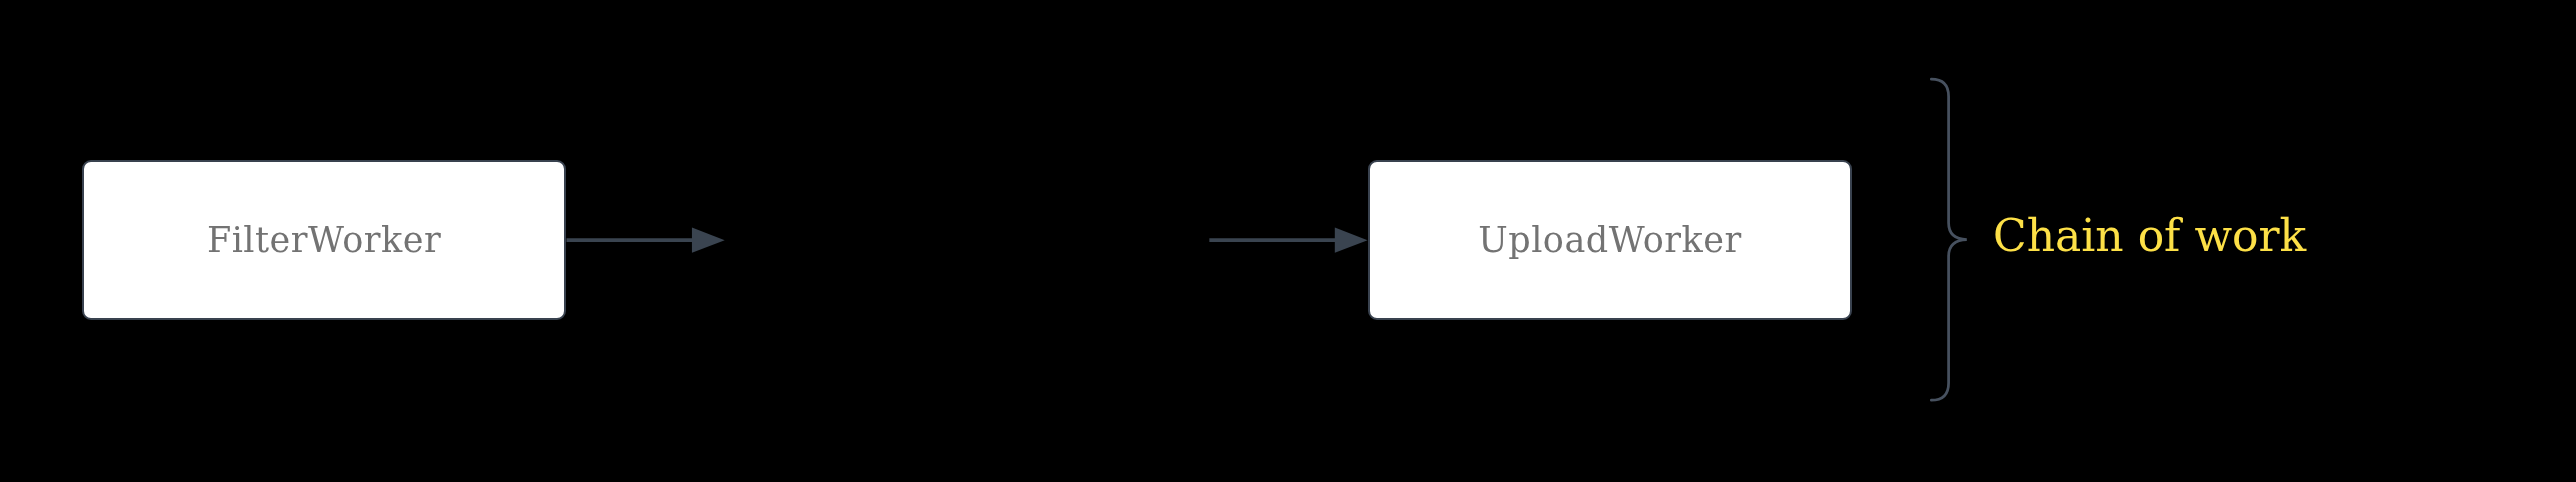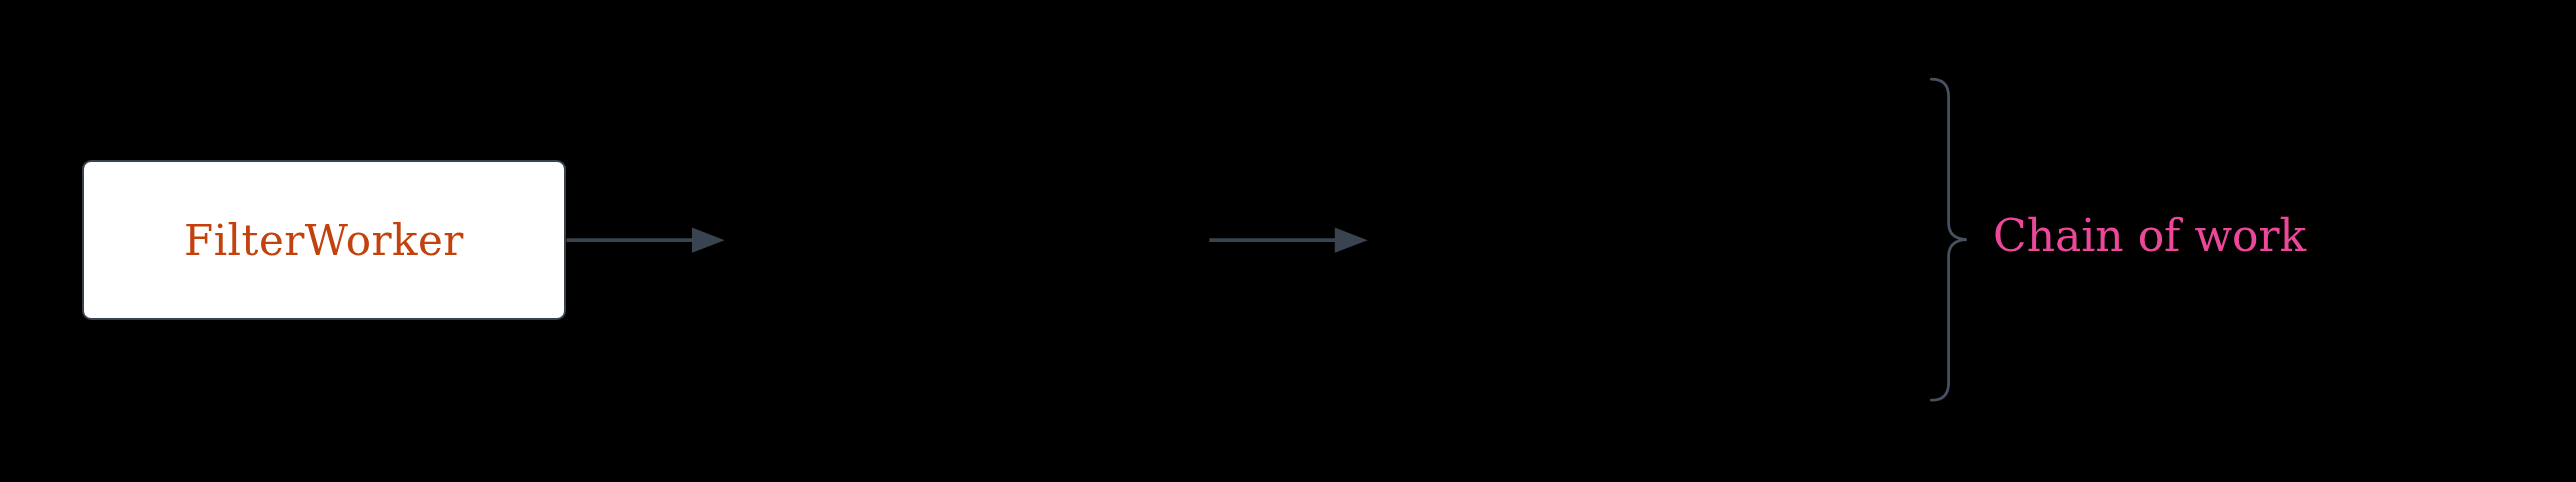--- a/index.html
+++ b/index.html
@@ -22,43 +22,43 @@
     height: 160px;
     box-sizing: border-box;
     background: #ffffff;
     border: 2.3px solid #39424f;
     border-radius: 9px;
     display: flex;
     align-items: center;
     justify-content: center;
   }
   .node-label {
-    font-size: 42px;
-    color: #c2410c;
+    font-size: 35px;
+    color: #737373;
     letter-spacing: 0.5px;
     white-space: nowrap;
   }
   .node-filter   { left: 82px;  }
   .node-compress { left: 725px; }
   .node-upload   { left: 1368px; }
   .edge-layer {
     position: absolute;
     left: 0; top: 0;
     width: 2576px;
     height: 483px;
     pointer-events: none;
   }
   .caption {
     position: absolute;
     left: 1993px;
     top: 210px;
     height: 51px;
     line-height: 51px;
     font-size: 44px;
-    color: #ec4899;
+    color: #fde047;
     white-space: nowrap;
   }
 </style>
 </head>
 <body>
 
 <div class="canvas">
 
   <svg class="edge-layer" viewBox="0 0 2833 531" xmlns="http://www.w3.org/2000/svg">
 
@@ -73,17 +73,20 @@
     </g>
 
     <path d="M 2124,87 Q 2143,87 2143,106 L 2143,245 Q 2143,263 2163,263.5 Q 2143,264 2143,282 L 2143,421 Q 2143,440 2124,440" fill="none" stroke="#47515f" stroke-width="3" stroke-linecap="round"></path>
   </svg>
 
   <div class="node node-filter">
     <span class="node-label">FilterWorker</span>
   </div>
 
 
+  <div class="node node-upload">
+    <span class="node-label">UploadWorker</span>
+  </div>
 
   <div class="caption">Chain of work</div>
 
 </div>
 
 
 </body></html>

